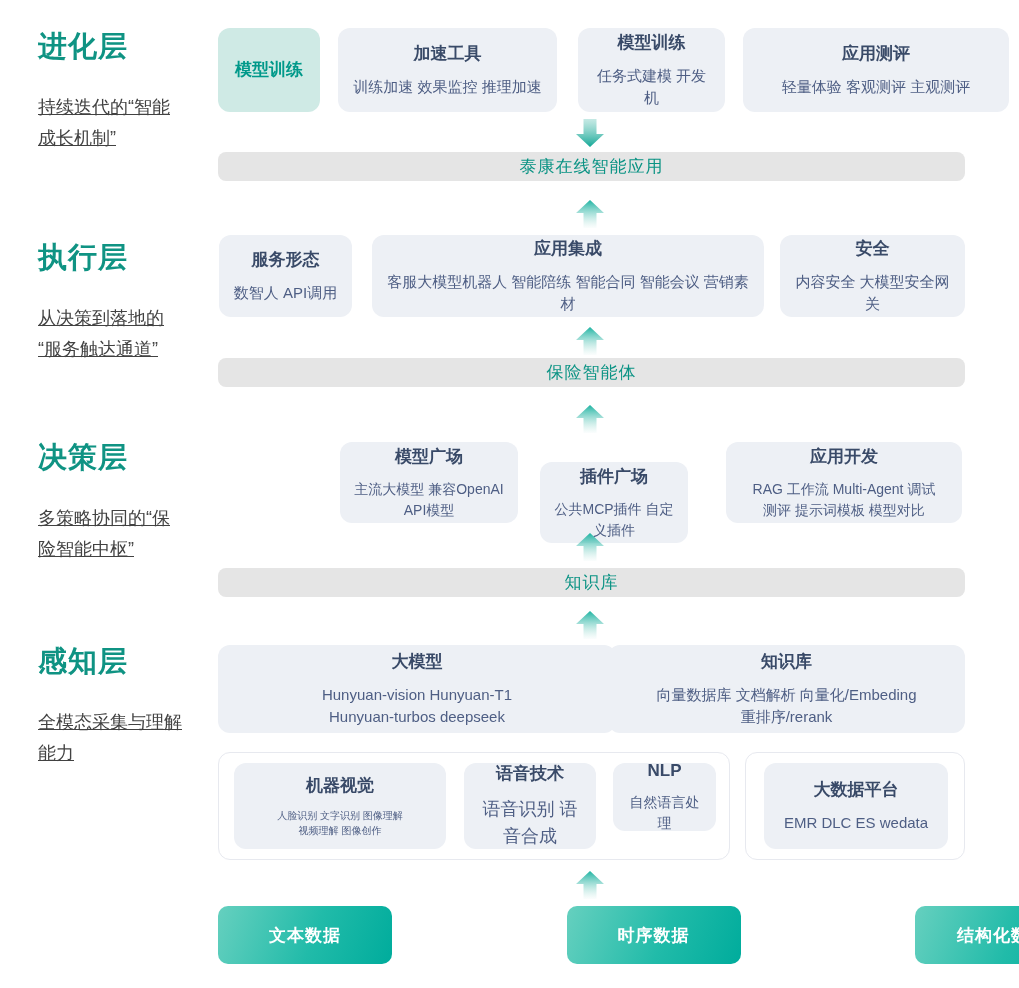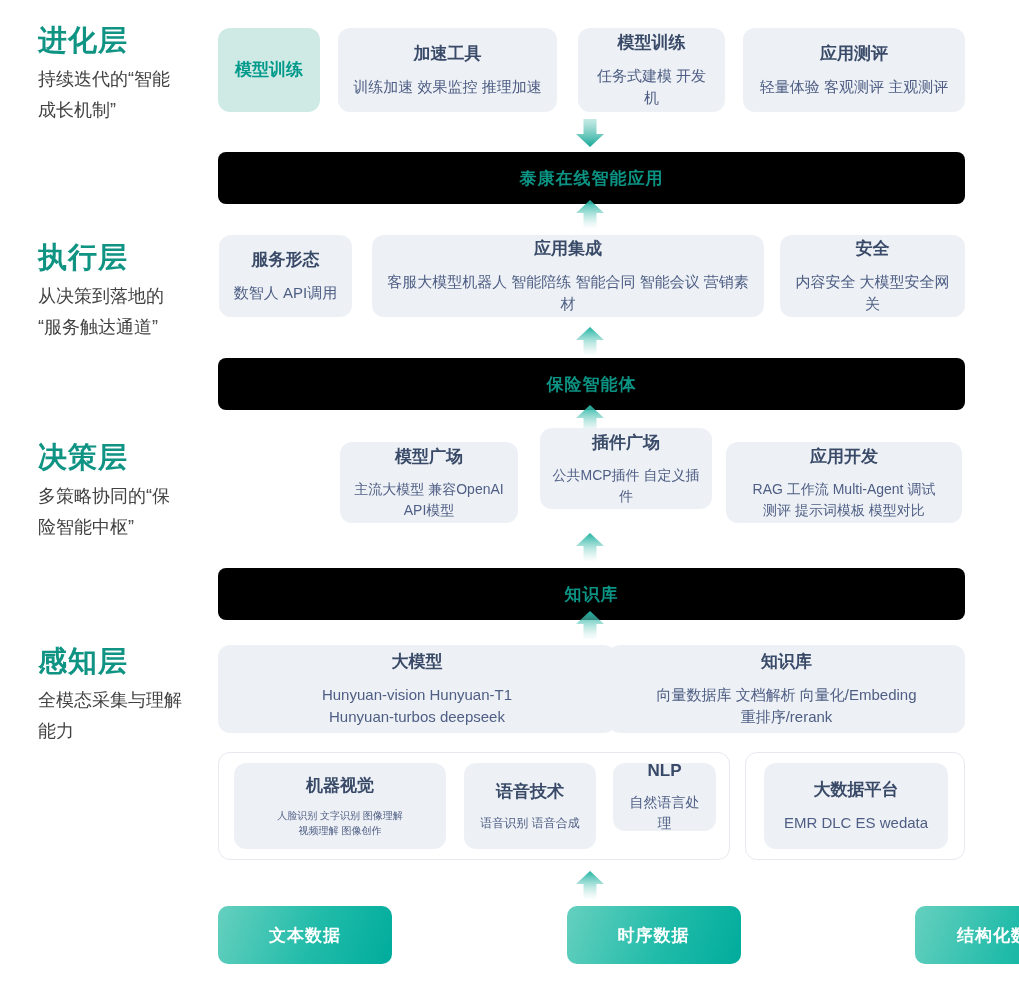--- a/index.html
+++ b/index.html
@@ -2,38 +2,38 @@
 <html><head>
 <meta charset="utf-8">
 <style>
   html,body { margin:0; padding:0; background:#fff; }
   body { font-family:"Liberation Sans","DejaVu Sans",sans-serif; }
   .canvas { position:relative; width:1019px; height:988px; background:#ffffff; overflow:hidden; }
 
   
   .layer-label { position:absolute; left:38px; width:176px; }
   .layer-title { font-size:29px; font-weight:bold; color:#0f9383; letter-spacing:1px; }
-  .layer-sub { margin-top:3px; font-size:18px; color:#424242; line-height:1.7; white-space:pre-line; }
+  .layer-sub { margin-top:25px; font-size:18px; color:#424242; line-height:1.7; white-space:pre-line;text-decoration:underline; }
 
   
   .gbox { position:absolute; background:#edf0f5; border-radius:12px;
           display:flex; flex-direction:column; justify-content:center; align-items:center;
           text-align:center; gap:11px; padding:8px 12px; box-sizing:border-box; }
   .gbox .t { font-size:17px; font-weight:600; color:#394a68; }
   .gbox .s { font-size:15px; color:#4e5e84; line-height:1.5; white-space:pre-line; }
 
   
   .tealbox { position:absolute; background:#cfeae5; border-radius:12px; color:#00998a;
              font-weight:bold; font-size:17px; line-height:1.45; white-space:pre-line;
              display:flex; align-items:center; justify-content:center; text-align:center; }
 
   
-  .bar { position:absolute; left:218px; width:747px; height:52px; background:#000000;
+  .bar { position:absolute; left:218px; width:747px; height:29px; background:#e5e5e5;
          border-radius:8px; display:flex; align-items:center; justify-content:center;
-         font-size:17px; font-weight:bold; color:#0b9384; letter-spacing:1px; }
+         font-size:17px; font-weight:normal; color:#0b9384; letter-spacing:1px; }
 
   
   .arrow { position:absolute; left:575px; width:30px; height:30px; }
 
   
   .outline-group { position:absolute; background:#ffffff; border:1px solid #e7e9ef; border-radius:12px; box-sizing:border-box; }
 
   
   .pill-row { position:absolute; left:218px; top:906px; width:871px; display:flex; justify-content:space-between; }
   .pill { width:174px; height:58px; border-radius:10px;
@@ -54,21 +54,21 @@
         <stop offset="0" stop-color="#1db3a2"></stop>
         <stop offset="1" stop-color="#a8ded6" stop-opacity="0.05"></stop>
       </linearGradient>
       <linearGradient id="gDown" x1="0" y1="0" x2="0" y2="1">
         <stop offset="0" stop-color="#7fcfc4" stop-opacity="0.45"></stop>
         <stop offset="1" stop-color="#12a796"></stop>
       </linearGradient>
     </defs>
   </svg>
 
-  <div class="layer-label" style="top:21px">
+  <div class="layer-label" style="top:27px">
     <div class="layer-title">进化层</div>
     <div class="layer-sub">持续迭代的“智能
 成长机制”</div>
   </div>
   <div class="layer-label" style="top:238px">
     <div class="layer-title">执行层</div>
     <div class="layer-sub">从决策到落地的
 “服务触达通道”</div>
   </div>
   <div class="layer-label" style="top:438px">
@@ -85,21 +85,21 @@
   <div class="tealbox" style="left:218px;top:28px;width:102px;height:84px">模型训练</div>
 
   <div class="gbox" style="left:338px;top:28px;width:219px;height:84px">
     <div class="t">加速工具</div>
     <div class="s">训练加速 效果监控 推理加速</div>
   </div>
   <div class="gbox" style="left:578px;top:28px;width:147px;height:84px">
     <div class="t">模型训练</div>
     <div class="s">任务式建模 开发机</div>
   </div>
-  <div class="gbox" style="left:743px;top:28px;width:222px;height:84px">
+  <div class="gbox" style="left:743px;top:28px;width:266px;height:84px">
     <div class="t">应用测评</div>
     <div class="s">轻量体验 客观测评 主观测评</div>
   </div>
 
   <svg class="arrow" style="top:118px" viewBox="0 0 30 30">
     <path d="M15 29 L1 16 H8.5 V1 H21.5 V16 H29 Z" fill="url(#gDown)"></path>
   </svg>
 
   <div class="bar" style="top:152px">泰康在线智能应用</div>
 
@@ -129,21 +129,21 @@
   <svg class="arrow" style="top:404px" viewBox="0 0 30 30">
     <path d="M15 1 L29 14 H21.5 V29 H8.5 V14 H1 Z" fill="url(#gUp)"></path>
   </svg>
 
 
   <div class="gbox" style="left:340px;top:442px;width:178px;height:81px">
     <div class="t">模型广场</div>
     <div class="s" style="font-size:14px">主流大模型  兼容OpenAI
 API模型</div>
   </div>
-  <div class="gbox" style="left:540px;top:428px;width:172px;height:81px">
+  <div class="gbox" style="left:540px;top:462px;width:148px;height:81px">
     <div class="t">插件广场</div>
     <div class="s" style="font-size:14px">公共MCP插件 自定义插件</div>
   </div>
   <div class="gbox" style="left:726px;top:442px;width:236px;height:81px">
     <div class="t">应用开发</div>
     <div class="s" style="font-size:14px">RAG 工作流 Multi-Agent 调试
 测评 提示词模板 模型对比</div>
   </div>
 
   <svg class="arrow" style="top:532px" viewBox="0 0 30 30">
@@ -168,21 +168,21 @@
   </div>
 
   <div class="outline-group" style="left:218px;top:752px;width:512px;height:108px">
     <div class="gbox" style="left:15px;top:10px;width:212px;height:86px">
       <div class="t">机器视觉</div>
       <div class="s" style="font-size:10px">人脸识别 文字识别 图像理解
 视频理解 图像创作</div>
     </div>
     <div class="gbox" style="left:245px;top:10px;width:132px;height:86px">
       <div class="t">语音技术</div>
-      <div class="s" style="font-size:12px">语音识别 语音合成</div>
+      <div class="s" style="font-size:18px">语音识别 语音合成</div>
     </div>
     <div class="gbox" style="left:394px;top:10px;width:103px;height:68px">
       <div class="t">NLP</div>
       <div class="s" style="font-size:14px">自然语言处理</div>
     </div>
   </div>
 
   <div class="outline-group" style="left:745px;top:752px;width:220px;height:108px">
     <div class="gbox" style="left:18px;top:10px;width:184px;height:86px">
       <div class="t">大数据平台</div>

